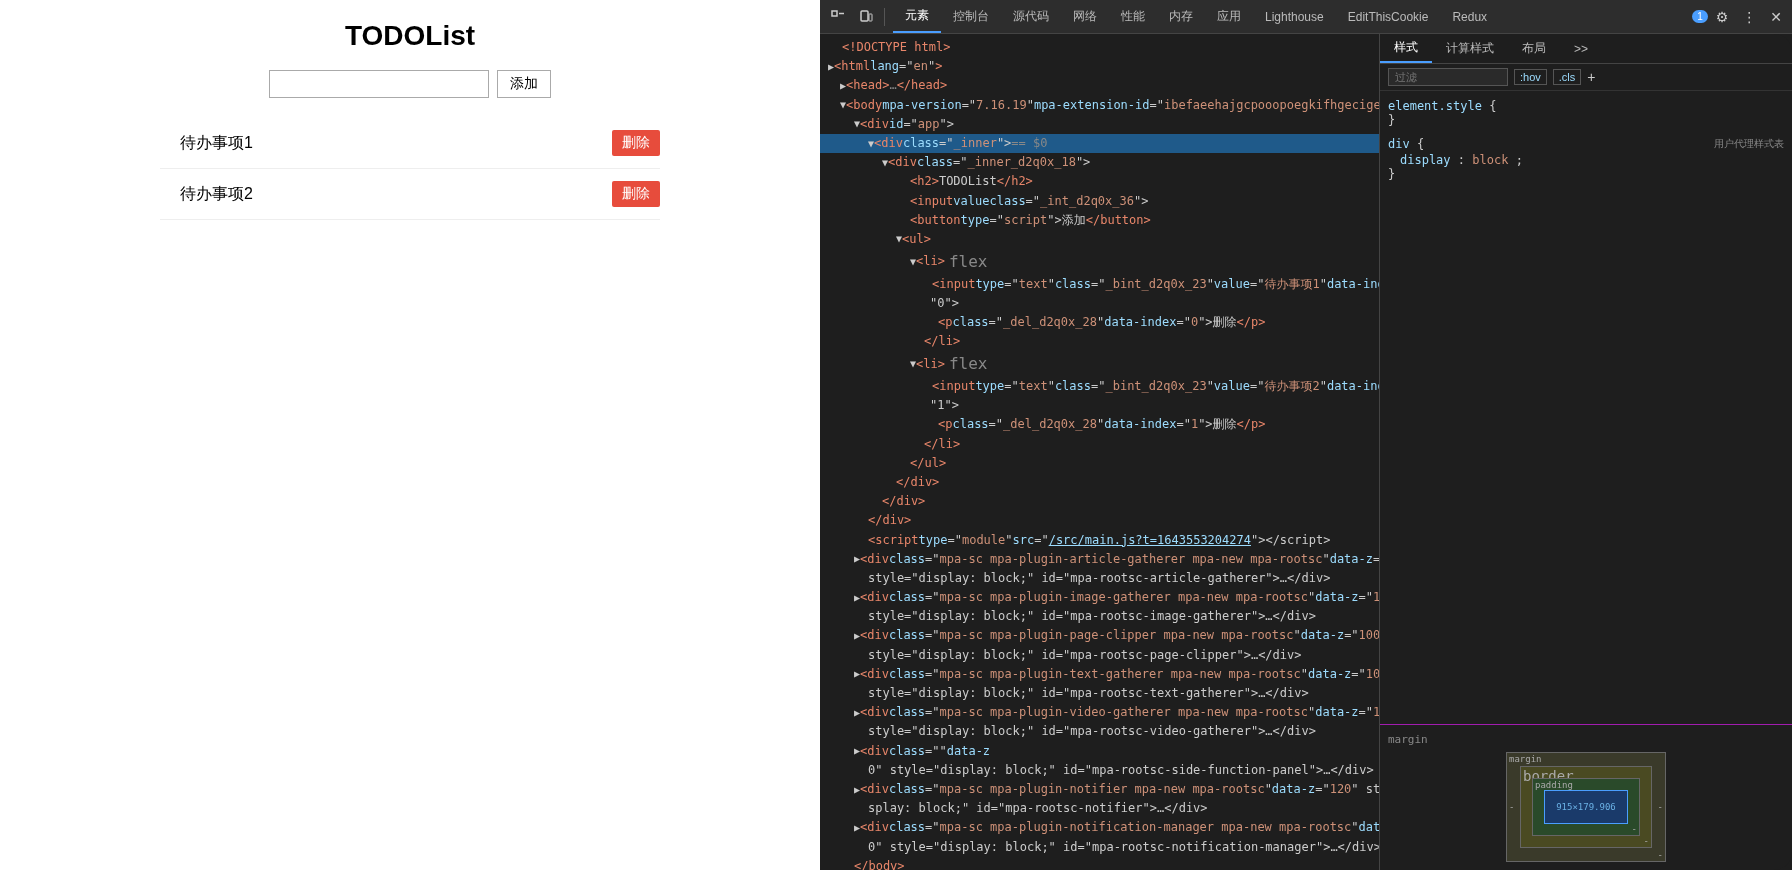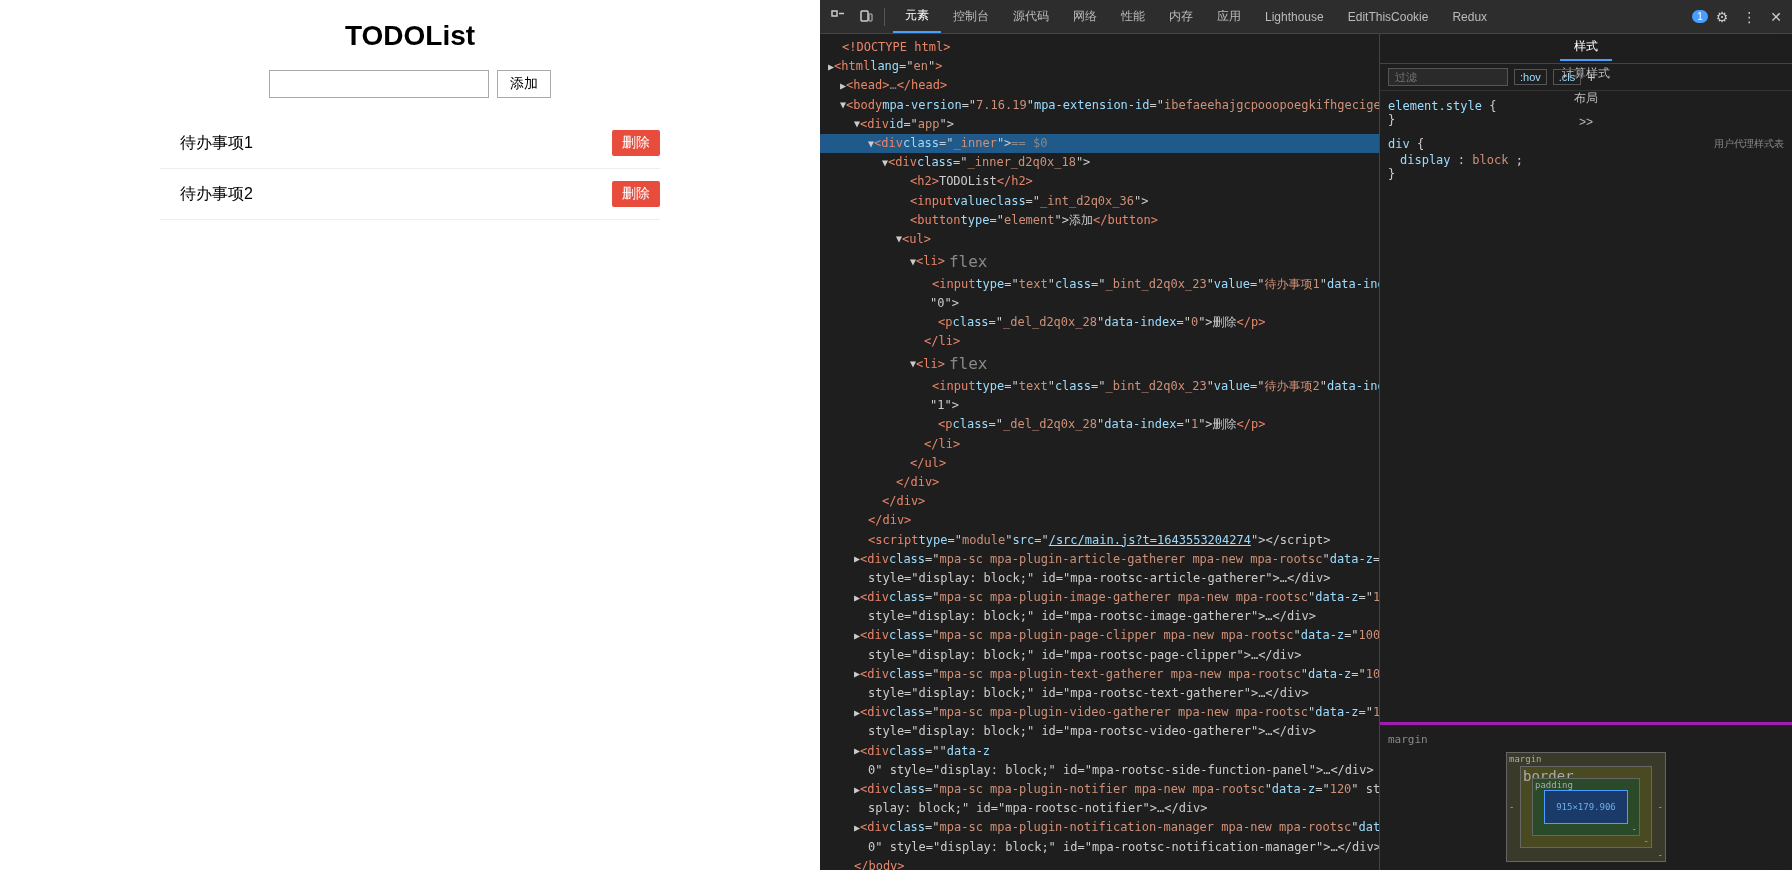--- a/index.html
+++ b/index.html
@@ -201,21 +201,20 @@
       overflow: hidden;
     }
 
     #styles-toolbar {
       display: flex;
       align-items: center;
       border-bottom: 1px solid #444;
       padding: 0;
       height: 30px;
       flex-shrink: 0;
-      flex-direction: column;
     }
 
     .styles-tab {
       padding: 4px 14px;
       font-size: 12px;
       color: #bbb;
       cursor: pointer;
       border: none;
       background: none;
       height: 100%;
@@ -296,21 +295,21 @@
     .style-prop { color: #9cdcfe; }
     .style-colon { color: #ccc; }
     .style-value { color: #ce9178; }
     .style-semi { color: #ccc; }
 
     .style-indent { padding-left: 12px; }
 
     
     #box-model {
       flex-shrink: 0;
-      border-top: 3px solid #a21caf;
+      border-top: 1px solid #a21caf;
       padding: 8px;
       font-size: 11px;
       font-family: 'Consolas', 'Monaco', monospace;
     }
 
     .box-model-title {
       color: #888;
       margin-bottom: 6px;
       font-size: 11px;
     }
@@ -468,21 +467,21 @@
         <span class="attr-name">class</span>
         <span class="attr-equals">="</span>
         <span class="attr-value">_int_d2q0x_36</span>
         <span class="attr-equals">"&gt;</span>
       </div>
       <div class="dom-line" style="padding-left: 76px;">
         <span class="expand-arrow">&nbsp;</span>
         <span class="tag">&lt;button </span>
         <span class="attr-name">type</span>
         <span class="attr-equals">="</span>
-        <span class="attr-value">element</span>
+        <span class="attr-value">script</span>
         <span class="attr-equals">"&gt;</span>
         <span class="dom-text">添加</span>
         <span class="tag">&lt;/button&gt;</span>
       </div>
       <div class="dom-line" style="padding-left: 76px;">
         <span class="dom-arrow">▼</span>
         <span class="tag">&lt;ul&gt;</span>
       </div>
       <div class="dom-line" style="padding-left: 90px;">
         <span class="dom-arrow">▼</span>

